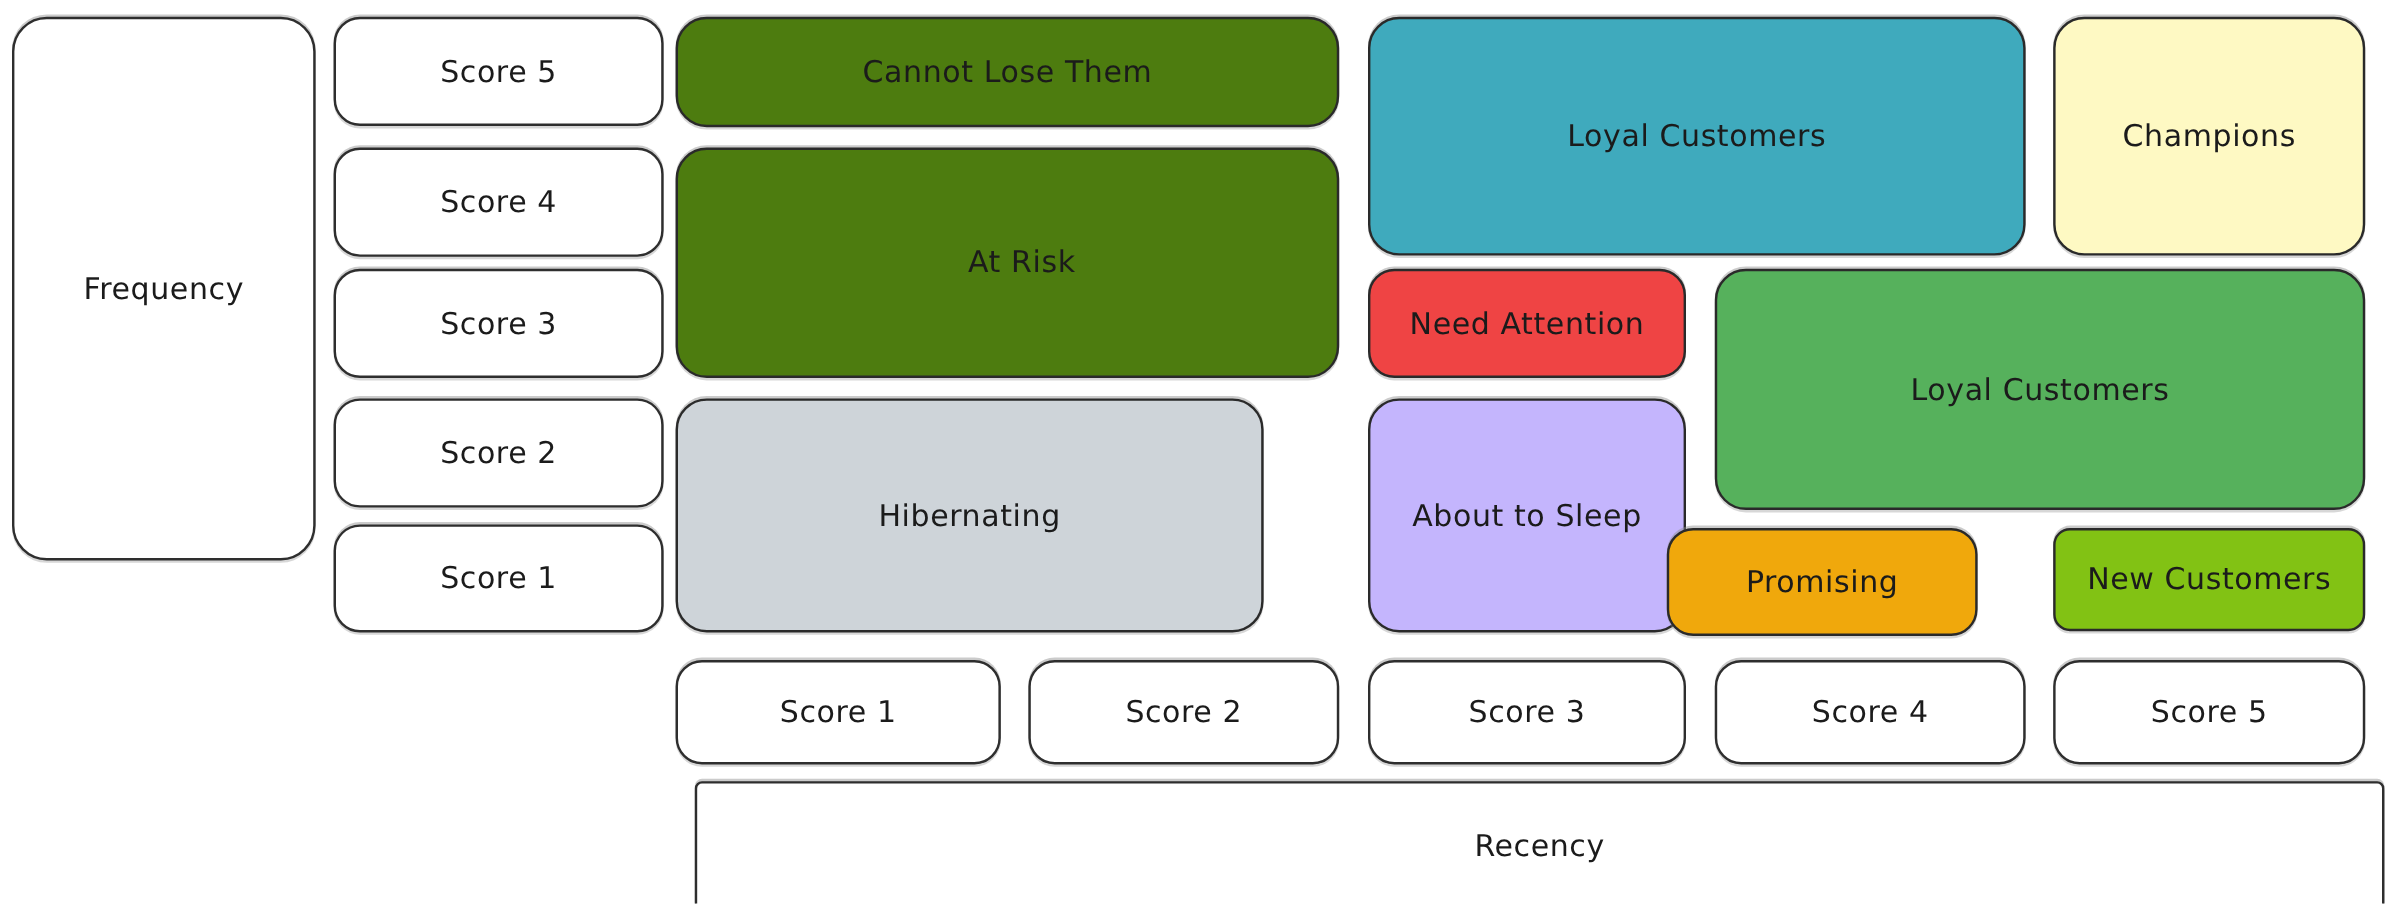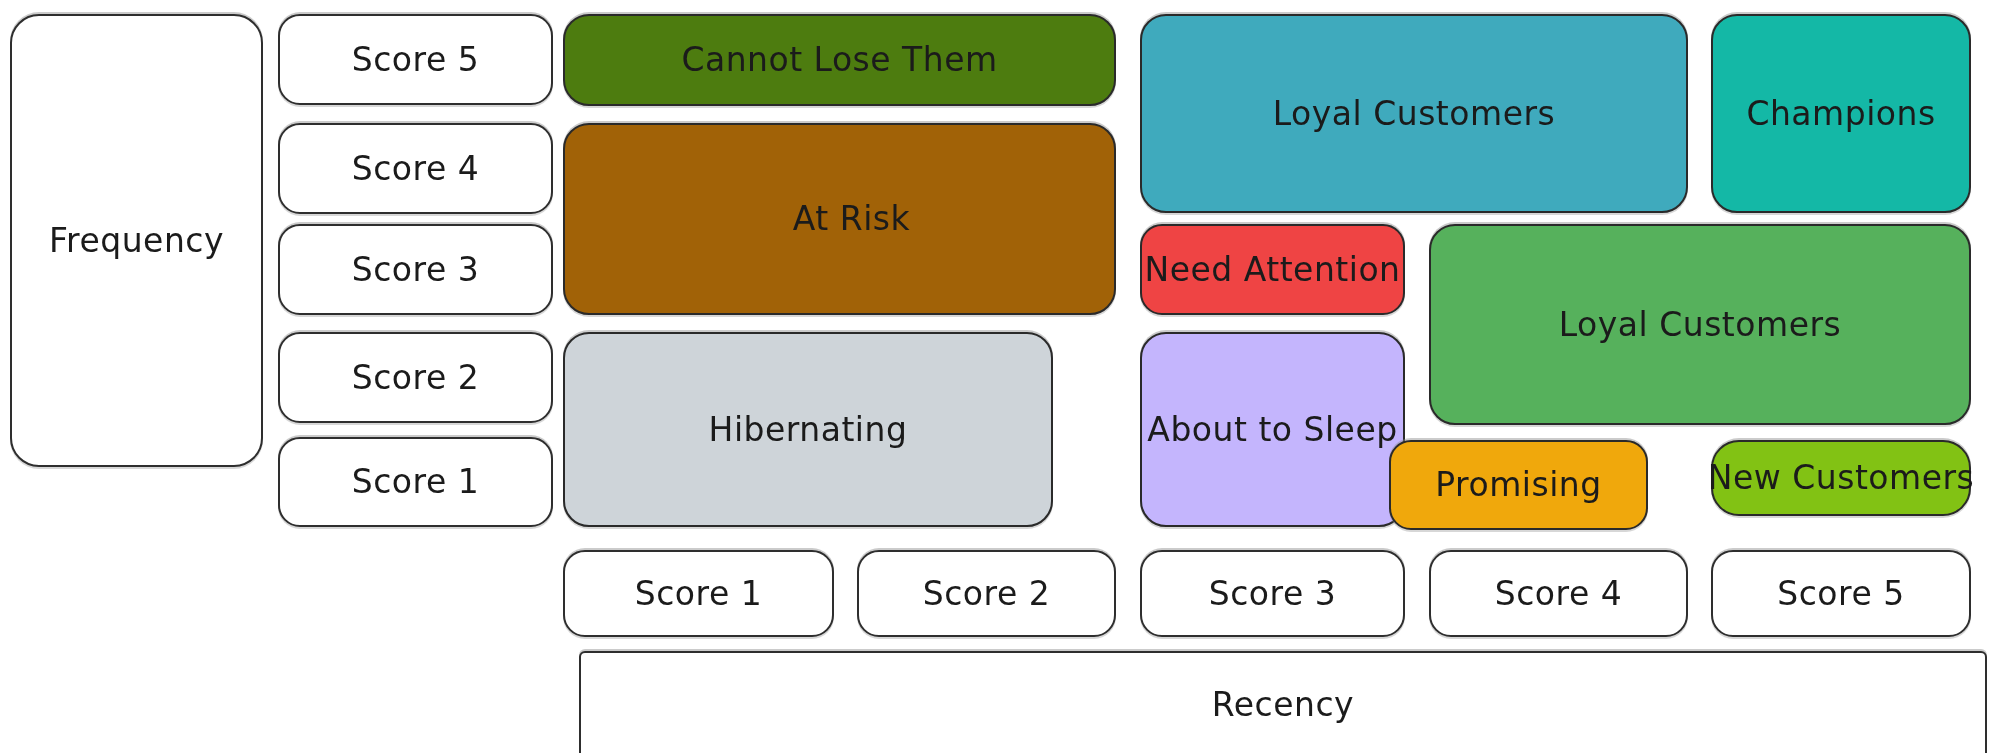--- a/index.html
+++ b/index.html
@@ -5,42 +5,42 @@
   html,body{margin:0;padding:0;background:#ffffff;}
   .canvas{
     position:relative;width:2000px;height:753px;background:#ffffff;
     font-family:"DejaVu Sans","Liberation Sans",sans-serif;
     color:#1b1b1b;
   }
   .box{
     position:absolute;box-sizing:border-box;
     display:flex;align-items:center;justify-content:center;
     border:2.5px solid #2e2e2e;border-radius:26px;background:#ffffff;
-    font-size:33px;font-weight:500;letter-spacing:.5px;text-align:center;
+    font-size:25px;font-weight:500;letter-spacing:.5px;text-align:center;
     box-shadow:0 -2px 0 rgba(140,140,140,.45), 0 2px 0 rgba(140,140,140,.35);
     line-height:1.2;white-space:nowrap;
   }
   .seg{border-color:#2a2a2a;}
 
   
   .freq-label{left:10px;top:14px;width:253px;height:453px;border-radius:29px;}
   .fscore{left:278px;width:275px;height:91px;border-radius:22px;}
   .fs5{top:14px;}.fs4{top:123px;}.fs3{top:224px;}.fs2{top:332px;}.fs1{top:437px;height:90px;}
 
   
   .seg-cannot     {left:563px; top:14px;  width:553px;height:92px;}
   .seg-atrisk     {left:563px; top:123px; width:553px;height:192px;}
   .seg-hibernating{left:563px; top:332px; width:490px;height:195px;}
   .seg-loyal-top  {left:1140px;top:14px;  width:548px;height:199px;}
   .seg-champions  {left:1711px;top:14px;  width:260px;height:199px;}
   .seg-need       {left:1140px;top:224px; width:265px;height:91px;border-radius:22px;}
   .seg-loyal-right{left:1429px;top:224px; width:542px;height:201px;}
   .seg-sleep      {left:1140px;top:332px; width:265px;height:195px;}
   .seg-promising  {left:1389px;top:440px; width:259px;height:90px;border-radius:22px;}
-  .seg-new        {left:1711px;top:440px; width:260px;height:76px;border-radius:28px;}
+  .seg-new        {left:1711px;top:440px; width:260px;height:86px;border-radius:14px;}
 
   
   .rscore{top:550px;height:87px;border-radius:22px;}
   .rs1{left:563px;width:271px;}
   .rs2{left:857px;width:259px;}
   .rs3{left:1140px;width:265px;}
   .rs4{left:1429px;width:259px;}
   .rs5{left:1711px;width:260px;}
   .recency-label{left:579px;top:651px;width:1408px;height:108px;border-radius:6px;}
 </style>
@@ -50,24 +50,24 @@
 <div class="canvas">
 
   <div class="box freq-label">Frequency</div>
   <div class="box fscore fs5">Score 5</div>
   <div class="box fscore fs4">Score 4</div>
   <div class="box fscore fs3">Score 3</div>
   <div class="box fscore fs2">Score 2</div>
   <div class="box fscore fs1">Score 1</div>
 
   <div class="box seg seg-cannot" style="background: #4d7c0f;">Cannot Lose Them</div>
-  <div class="box seg seg-atrisk" style="background: #a16207; padding-left: 24px;">At Risk</div>
+  <div class="box seg seg-atrisk" style="background: #4d7c0f; padding-left: 24px;">At Risk</div>
   <div class="box seg seg-hibernating" style="background: rgb(206, 212, 217);">Hibernating</div>
   <div class="box seg seg-loyal-top" style="background: rgb(63, 170, 189);">Loyal Customers</div>
-  <div class="box seg seg-champions" style="background: #14b8a6;">Champions</div>
+  <div class="box seg seg-champions" style="background: #fef9c3;">Champions</div>
   <div class="box seg seg-need" style="background: #ef4444;">Need Attention</div>
   <div class="box seg seg-loyal-right" style="background: rgb(86, 177, 92);">Loyal Customers</div>
   <div class="box seg seg-sleep" style="background: #c4b5fd;">About to Sleep</div>
   <div class="box seg seg-promising" style="background: rgb(240, 168, 12);">Promising</div>
   <div class="box seg seg-new" style="background: rgb(130, 194, 20);">New Customers</div>
 
   <div class="box rscore rs1">Score 1</div>
   <div class="box rscore rs2">Score 2</div>
   <div class="box rscore rs3">Score 3</div>
   <div class="box rscore rs4">Score 4</div>

